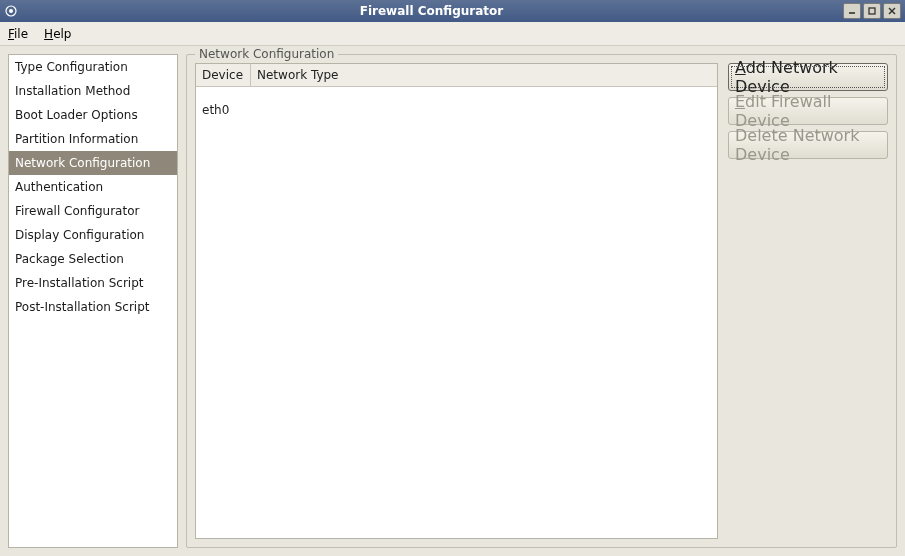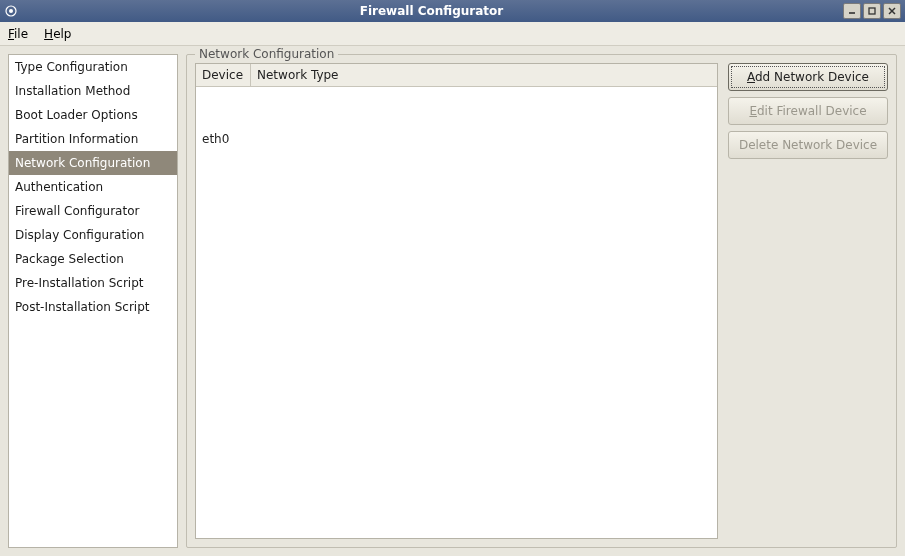--- a/index.html
+++ b/index.html
@@ -121,43 +121,42 @@
   padding: 4px 6px;
   border-right: 1px solid #c8c5ba;
   font-weight: normal;
   color: #222;
 }
 .th:last-child { border-right: none; flex: 1; }
 .th.device { width: 55px; }
 .table-body { flex: 1; overflow: auto; }
 .tr { display: flex; }
 .td {
-  padding: 0 6px;
+  padding: 16px 6px;
   color: #222;
-  margin-top: 45px;
 }
 .td.device { width: 55px; }
 .td.type { flex: 1; }
 .buttons {
   width: 160px;
   display: flex;
   flex-direction: column;
   gap: 6px;
 }
 .btn {
   height: 28px;
   background: linear-gradient(to bottom, #f5f3eb, #e0ddd2);
   border: 1px solid #9c998d;
   border-radius: 3px;
   display: flex;
   align-items: center;
   justify-content: center;
   cursor: pointer;
   color: #222;
-  font-size: 12px;
+  font-size: 16px;
   padding: 0 6px;
 }
 .btn .ul { text-decoration: underline; }
 .btn.disabled {
   color: #9a978c;
   cursor: default;
   border-color: #b8b5a9;
 }
 .btn.focus {
   outline: 1px dotted #555;

